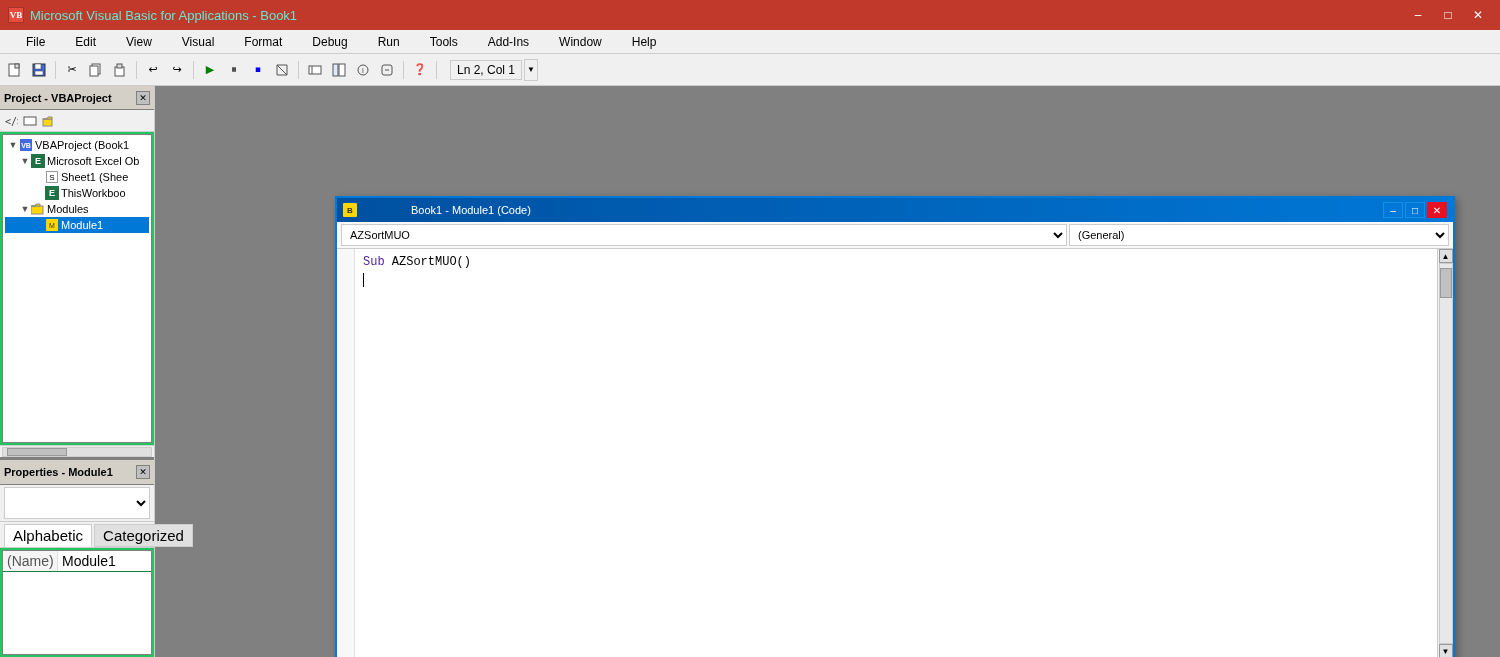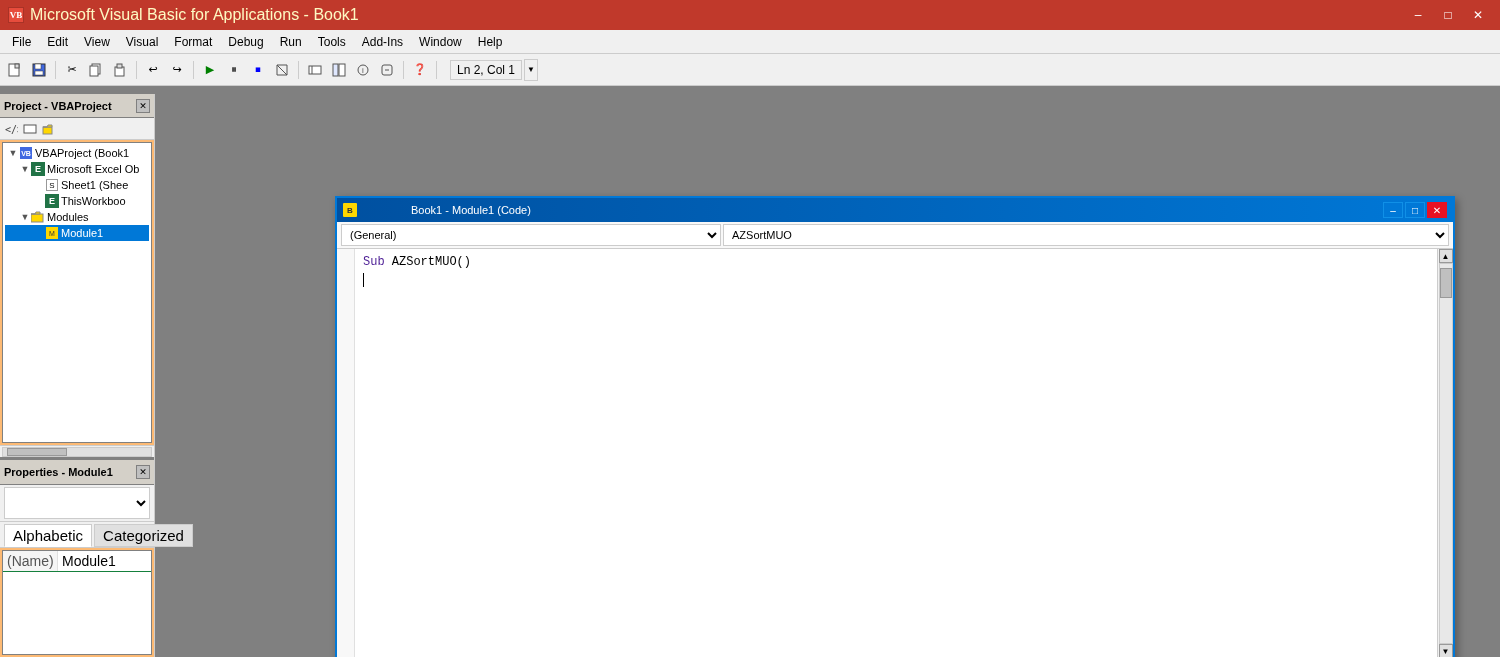--- a/index.html
+++ b/index.html
@@ -31,22 +31,22 @@
     }
     .title-bar-icon {
       width: 16px;
       height: 16px;
       background: #e74c3c;
       border: 1px solid #a93226;
       display: flex; align-items: center; justify-content: center;
       font-size: 9px; color: white; font-weight: bold;
     }
     .title-bar-title {
-      font-size: 16px;
-      color: #fef9c3;
+      font-size: 13px;
+      color: #5eead4;
     }
     .title-bar-controls {
       display: flex;
       gap: 2px;
     }
     .title-btn {
       width: 28px;
       height: 20px;
       background: #c0392b;
       border: none;
@@ -69,20 +69,21 @@
       border-bottom: 1px solid #ccc;
     }
     .menu-item {
       padding: 2px 8px;
       cursor: pointer;
       font-size: 12px;
       color: #000;
       height: 100%;
       display: flex;
       align-items: center;
+      margin-left: 14px;
     }
 
     
     .toolbar {
       background: #f0f0f0;
       height: 32px;
       display: flex;
       align-items: center;
       padding: 0 4px;
       border-bottom: 1px solid #ccc;
@@ -130,25 +131,24 @@
 
     
     .main-layout {
       display: flex;
       height: calc(657px - 30px - 24px - 32px);
     }
 
     
     .left-panel {
       width: 155px;
-      background: #fdba74;
+      background: #22c55e;
       border-right: 1px solid #ccc;
       display: flex;
       flex-direction: column;
-      margin-top: 8px;
     }
 
     
     .panel-header {
       background: #d4d0c8;
       height: 24px;
       display: flex;
       align-items: center;
       justify-content: space-between;
       padding: 0 4px;
@@ -709,25 +709,25 @@
           <span style="font-size:11px;margin-left:48px;">Book1 - Module1 (Code)</span>
         </div>
         <div class="code-title-controls">
           <button class="code-title-btn">–</button>
           <button class="code-title-btn">□</button>
           <button class="code-title-btn close">✕</button>
         </div>
       </div>
 
       <div class="code-toolbar">
+        <select class="code-dropdown code-dropdown-right">
+          <option>AZSortMUO</option>
+        </select>
         <select class="code-dropdown code-dropdown-left">
           <option>(General)</option>
-        </select>
-        <select class="code-dropdown code-dropdown-right">
-          <option>AZSortMUO</option>
         </select>
       </div>
 
       <div style="display:flex; flex:1; height:calc(100% - 24px - 28px - 20px);">
 
         <div style="width:18px; background:#f8f8f8; border-right:1px solid #e0e0e0;"></div>
 
         <div style="flex:1; padding:4px 8px; font-family:'Courier New',monospace; font-size:12px; overflow:hidden; background:white;">
           <div class="code-line"><span class="code-keyword">Sub</span> AZSortMUO()</div>
           <div class="code-line"><span class="code-cursor"></span></div>

